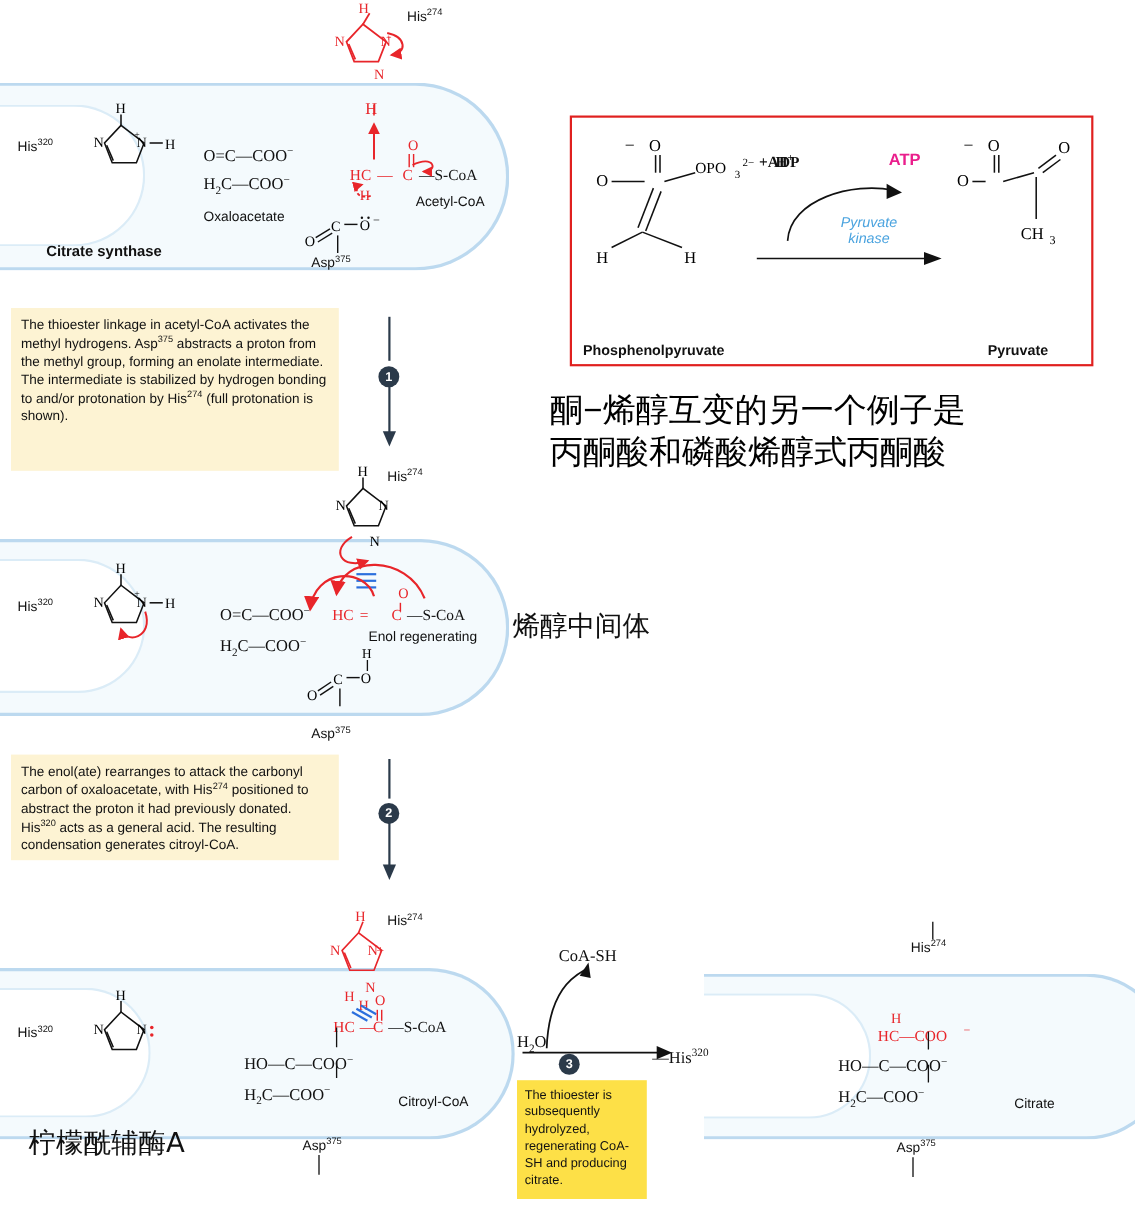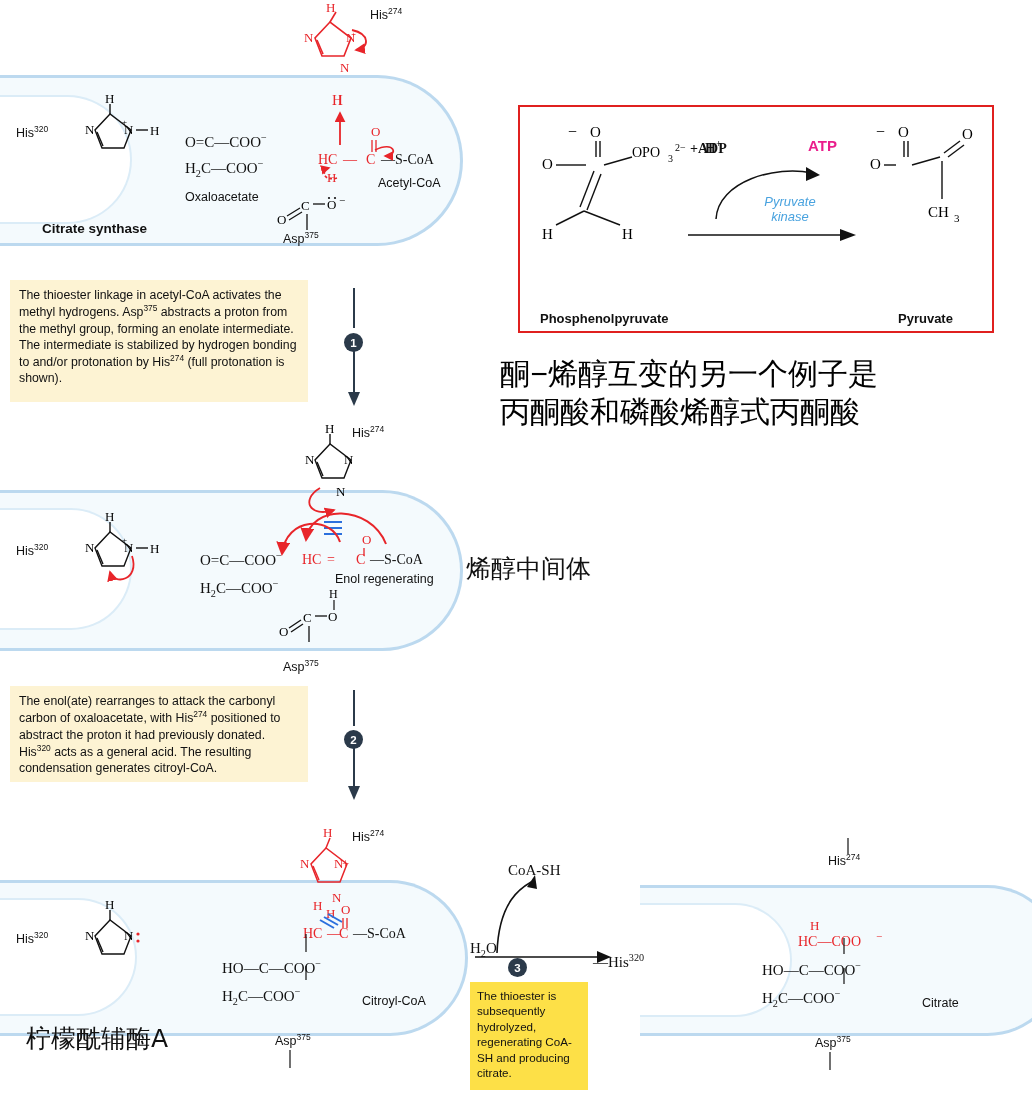--- a/index.html
+++ b/index.html
@@ -226,21 +226,21 @@
     <text x="62" y="19" font-family="Liberation Serif, serif" font-size="13">O</text>
     <text x="74" y="14" font-family="Liberation Serif, serif" font-size="11">−</text>
     <circle cx="64" cy="8" r="1.1" fill="#111"></circle>
       <circle cx="70" cy="8" r="1.1" fill="#111"></circle>
     <line x1="42" y1="24" x2="42" y2="40" stroke="#111" stroke-width="1.3"></line>
   </svg>
   <span class="lbl abs" style="left:283px; top:230px;">Asp<sup>375</sup></span>
 
   <span class="lbl-bold abs" style="left:42px; top:221px;">Citrate synthase</span>
 
-  <div class="note abs" style="left:10px; top:280px; width:298px; height:122px;">
+  <div class="note abs" style="left:10px; top:280px; width:298px; height:148px;">
     <span>The thioester linkage in acetyl-CoA activates the methyl hydrogens. Asp<sup>375</sup> abstracts a proton from the methyl group, forming an enolate intermediate. The intermediate is stabilized by hydrogen bonding to and/or protonation by His<sup>274</sup> (full protonation is shown).</span>
   </div>
   <div class="step-badge abs" style="left:344px; top:333px;">
       <span>1</span>
     </div>
   <svg class="abs" style="left:345px; top:288px;" width="20" height="130">
     <line x1="9" y1="0" x2="9" y2="40" stroke="#2b3a4a" stroke-width="2"></line>
     <line x1="9" y1="62" x2="9" y2="110" stroke="#2b3a4a" stroke-width="2"></line>
     <path d="M3,104 L9,118 L15,104 Z" fill="#2b3a4a"></path>
   </svg>
@@ -493,21 +493,21 @@
       <line x1="14" y1="50" x2="26" y2="50" stroke="#111" stroke-width="1.4"></line>
       <line x1="42" y1="50" x2="70" y2="42" stroke="#111" stroke-width="1.4"></line>
       <line x1="74" y1="38" x2="90" y2="26" stroke="#111" stroke-width="1.4"></line>
       <line x1="78" y1="42" x2="94" y2="30" stroke="#111" stroke-width="1.4"></line>
       <text x="92" y="24" font-family="Liberation Serif, serif" font-size="15">O</text>
       <line x1="72" y1="46" x2="72" y2="84" stroke="#111" stroke-width="1.4"></line>
       <text x="58" y="102" font-family="Liberation Serif, serif" font-size="15">CH</text>
       <text x="84" y="107" font-family="Liberation Serif, serif" font-size="11">3</text>
     </svg>
 
-    <span class="inset-lbl abs" style="left:20px; top:204px;text-align:right;">Phosphenolpyruvate</span>
+    <span class="inset-lbl abs" style="left:10px; top:204px;text-align:right;">Phosphenolpyruvate</span>
     <span class="inset-lbl abs" style="left:378px; top:204px;">Pyruvate</span>
   </div>
 
   <div class="cn abs" style="left:500px; top:358px;">酮−烯醇互变的另一个例子是</div>
   <div class="cn abs" style="left:500px; top:396px;">丙酮酸和磷酸烯醇式丙酮酸</div>
   <div class="cn-small abs" style="left:466px; top:552px;">烯醇中间体</div>
   <div class="cn-small abs" style="left:26px; top:1022px;">柠檬酰辅酶A</div>
 
 </div>
 

